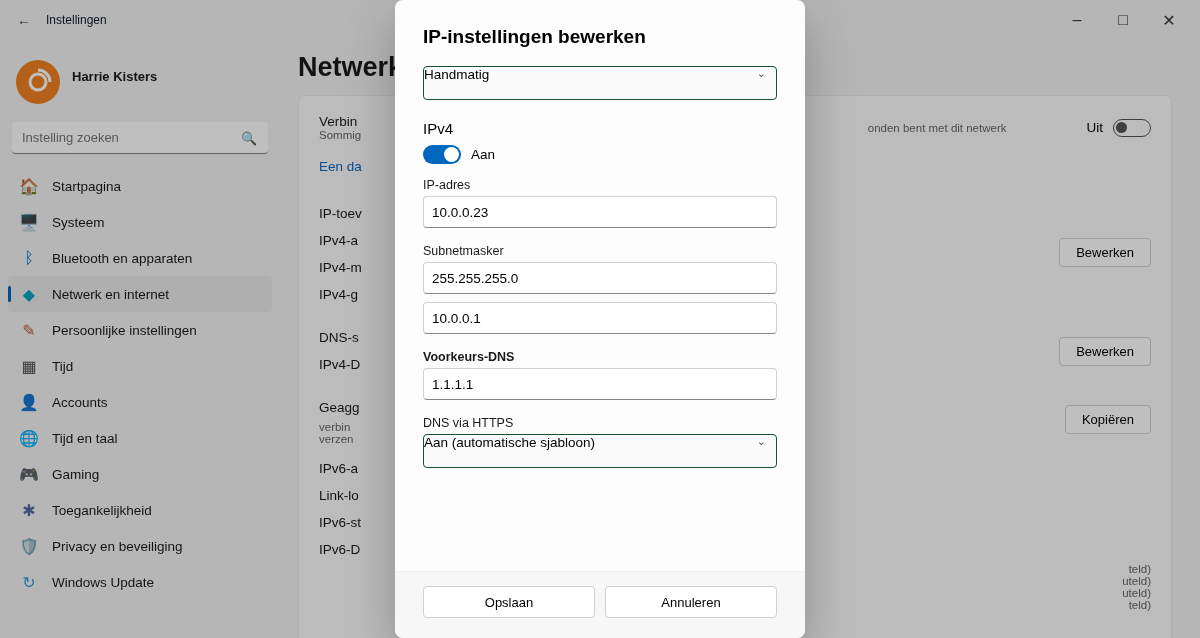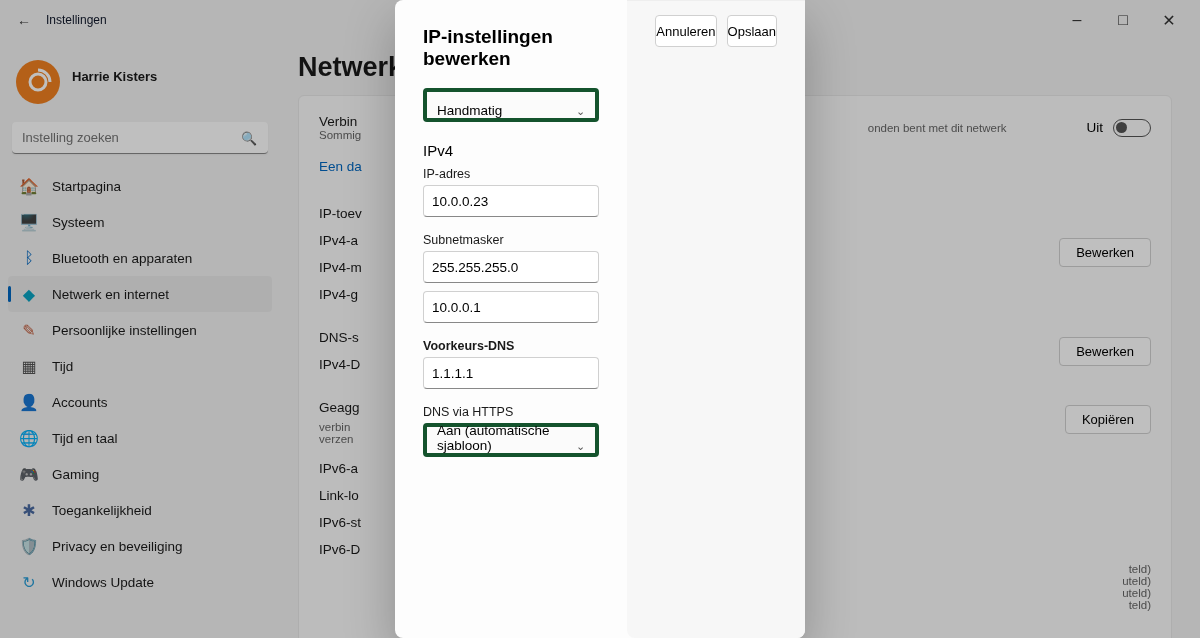--- a/index.html
+++ b/index.html
@@ -38,24 +38,24 @@
 .link { color: #0067c0; font-size: 13.5px; padding: 8px 0; }
 .right { margin-left: auto; display: flex; align-items: center; gap: 10px; }
 .toggle-off { width: 38px; height: 18px; border: 1.5px solid #555; border-radius: 10px; position: relative; display: inline-block; }
 .toggle-off::after { content: ""; position: absolute; left: 2px; top: 2px; width: 11px; height: 11px; border-radius: 50%; background: #555; }
 .btn-s { background: #fff; border: 1px solid #d0d0d0; border-radius: 4px; font-size: 13px; padding: 6px 16px; cursor: pointer; margin-left: 21px; }
 .prop { font-size: 13.5px; color: #1a1a1a; padding: 6px 0; }
 .desc { font-size: 11.5px; color: #666; }
 
 
 .overlay { position: absolute; inset: 0; background: rgba(0,0,0,0.25); z-index: 10; }
-.modal { position: absolute; left: 50%; top: 0; transform: translateX(-50%); width: 410px; height: 638px; background: #fdfdfd; z-index: 20; border-radius: 8px; box-shadow: 0 20px 50px rgba(0,0,0,0.25); display: flex; flex-direction: row; }
+.modal { position: absolute; left: 50%; top: 0; transform: translateX(-50%); width: 410px; height: 638px; background: #fdfdfd; z-index: 20; border-radius: 8px; box-shadow: 0 20px 50px rgba(0,0,0,0.25); display: flex; flex-direction: column; }
 .modal-body { padding: 26px 28px 0; overflow: hidden; flex: 1; }
 .modal h2 { font-size: 19px; font-weight: 600; margin-bottom: 18px; }
-.select { width: 100%; height: 34px; border: 4px solid #14532d; border-radius: 4px; background: #fbfbfb; display: flex; align-items: flex-end; padding: 0 10px; font-size: 13.5px; position: relative; margin-bottom: 20px; }
+.select { width: 100%; height: 34px; border: 1px solid #14532d; border-radius: 4px; background: #fbfbfb; display: flex; align-items: flex-start; padding: 0 0; font-size: 13.5px; position: relative; margin-bottom: 20px; }
 .select .chev { position: absolute; right: 10px; font-size: 11px; color: #555; }
 .modal h3 { font-size: 15px; font-weight: 400; margin-bottom: 8px; margin-top: 6px; }
 .toggle-row { display: flex; align-items: center; gap: 10px; margin-bottom: 14px; }
 .toggle-on { width: 38px; height: 19px; background: #0067c0; border-radius: 10px; position: relative; }
 .toggle-on::after { content: ""; position: absolute; right: 2px; top: 2px; width: 15px; height: 15px; border-radius: 50%; background: #fff; }
 .ton { font-size: 13.5px; }
 .flabel { font-size: 12.5px; color: #1a1a1a; margin-bottom: 4px; margin-top: 8px; }
 .input { width: 100%; height: 32px; border: 1px solid #d0d0d0; border-bottom: 1.5px solid #888; border-radius: 4px; padding: 0 8px; font-size: 13.5px; background: #fff; outline: none; margin-bottom: 8px; }
 .modal-footer { border-top: 1px solid #eee; padding: 14px 28px 20px; display: flex; gap: 10px; background: #f7f7f7; border-radius: 0 0 8px 8px; }
 .mbtn { flex: 1; height: 32px; border: 1px solid #d0d0d0; background: #fff; border-radius: 4px; font-size: 13px; cursor: pointer; }
@@ -214,30 +214,34 @@
 <div class="overlay"></div>
 
 <div class="modal">
   <div class="modal-body">
     <h2>IP-instellingen bewerken</h2>
     <div class="select">
       <span>Handmatig</span>
       <span class="chev">⌄</span>
     </div>
     <h3>IPv4</h3>
+    <div class="toggle-row">
+      <span class="toggle-on"></span>
+      <span class="ton">Aan</span>
+    </div>
     <div class="flabel">IP-adres</div>
     <input class="input" value="10.0.0.23" style="">
     <div class="flabel">Subnetmasker</div>
     <input class="input" value="255.255.255.0" style="">
     <input class="input" value="10.0.0.1" style="">
     <div class="flabel" style="font-weight:600">Voorkeurs-DNS</div>
     <input class="input" value="1.1.1.1" style="">
     <div class="flabel">DNS via HTTPS</div>
     <div class="select" style="margin-bottom:8px">
       <span>Aan (automatische sjabloon)</span>
       <span class="chev">⌄</span>
     </div>
   </div>
   <div class="modal-footer">
+    <button class="mbtn">Opslaan</button>
     <button class="mbtn">Annuleren</button>
-    <button class="mbtn">Opslaan</button>
   </div>
 </div>
 
 </body></html>

